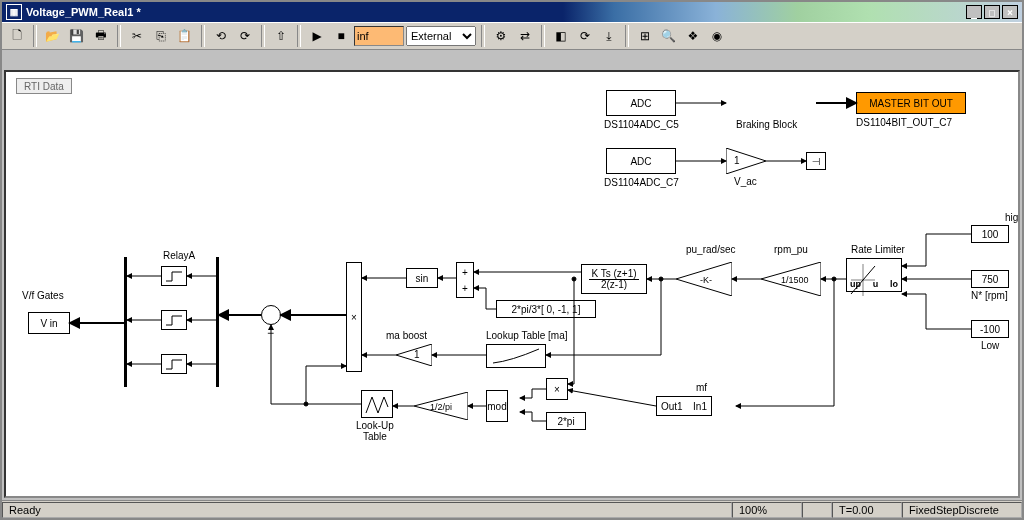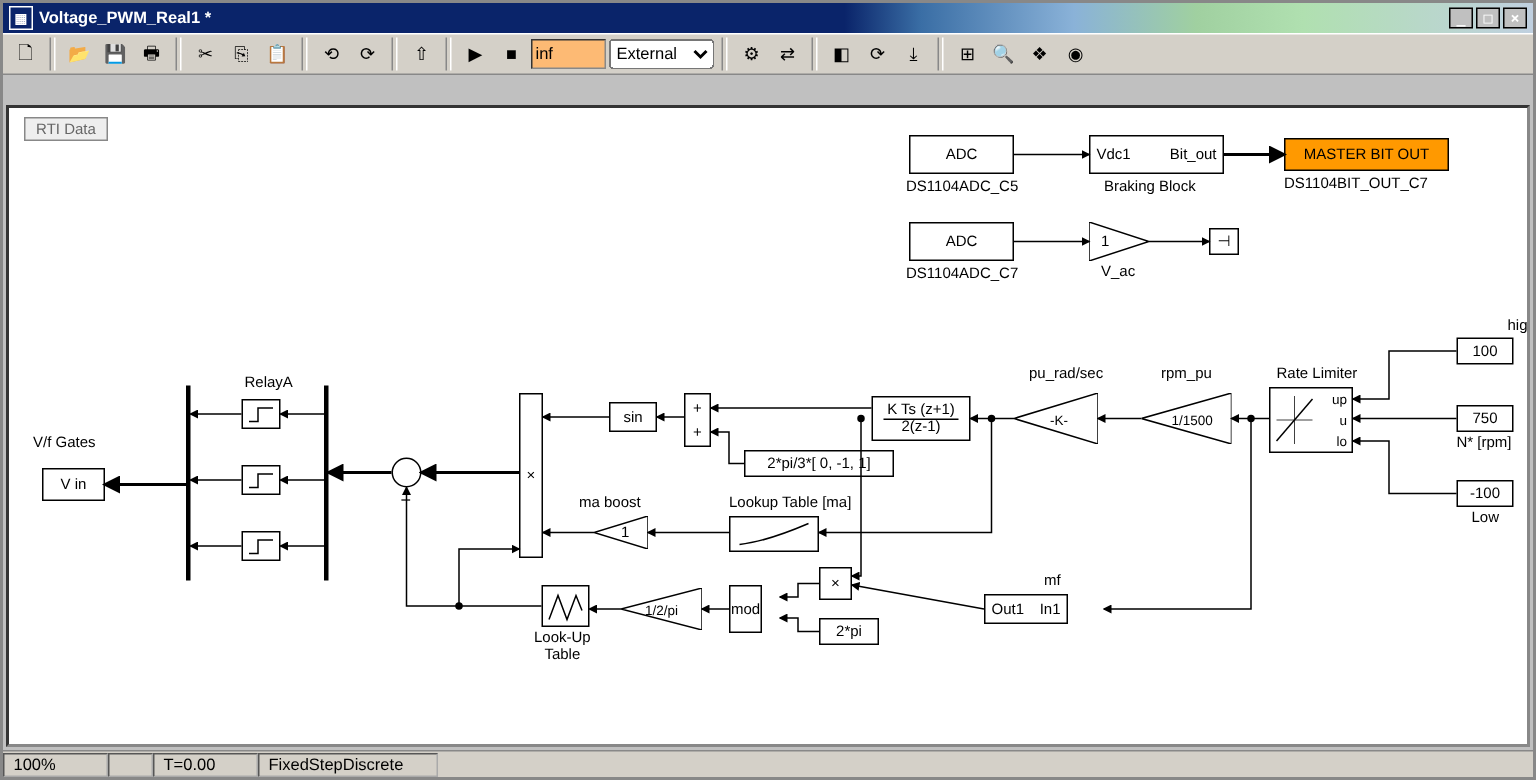--- a/index.html
+++ b/index.html
@@ -76,24 +76,20 @@
     <div class="tbtn">◉</div>
   </div>
 
   <div class="canvas">
     <div class="rtidata">RTI Data</div>
 
     <div class="blk" style="left:600px;top:18px;width:70px;height:26px;">
         <span>ADC</span>
       </div>
     <div class="lbl" style="left:598px;top:47px;">DS1104ADC_C5</div>
-    <div class="blk" style="left:720px;top:18px;width:90px;height:26px;justify-content:space-between;padding:0 4px;">
-      <span>Vdc1</span>
-      <span>Bit_out</span>
-    </div>
     <div class="lbl" style="left:730px;top:47px;">Braking Block</div>
     <div class="blk" style="left:850px;top:20px;width:110px;height:22px;background:#ff9900;">
         <span>MASTER BIT OUT</span>
       </div>
     <div class="lbl" style="left:850px;top:45px;">DS1104BIT_OUT_C7</div>
 
     <div class="blk" style="left:600px;top:76px;width:70px;height:26px;">
         <span>ADC</span>
       </div>
     <div class="lbl" style="left:598px;top:105px;">DS1104ADC_C7</div>
@@ -111,21 +107,21 @@
     <div class="blk" style="left:965px;top:198px;width:38px;height:18px;">
         <span>750</span>
       </div>
     <div class="lbl" style="left:965px;top:218px;">N* [rpm]</div>
     <div class="blk" style="left:965px;top:248px;width:38px;height:18px;">
         <span>-100</span>
       </div>
     <div class="lbl" style="left:975px;top:268px;">Low</div>
 
     <div class="lbl" style="left:845px;top:172px;">Rate Limiter</div>
-    <div class="blk" style="left:840px;top:186px;width:56px;height:44px;flex-direction:column;align-items:flex-end;justify-content:space-between;padding:2px 3px;font-size:9px;">
+    <div class="blk" style="left:840px;top:186px;width:56px;height:34px;align-items:flex-end;justify-content:space-between;padding:2px 3px;font-size:9px;font-weight:bold;">
       <span>up</span>
       <span>u</span>
       <span>lo</span>
     </div>
     <svg style="position:absolute;left:843px;top:190px;pointer-events:none" width="30" height="36">
         <line x1="2" y1="32" x2="26" y2="4" stroke="#000"></line>
         <line x1="2" y1="18" x2="26" y2="18" stroke="#000" stroke-width="0.5"></line>
         <line x1="14" y1="2" x2="14" y2="34" stroke="#000" stroke-width="0.5"></line>
       </svg>
 
@@ -291,18 +287,19 @@
         <line x1="155" y1="204" x2="121" y2="204" marker-end="url(#ah)"></line>
         <line x1="155" y1="248" x2="121" y2="248" marker-end="url(#ah)"></line>
         <line x1="155" y1="292" x2="121" y2="292" marker-end="url(#ah)"></line>
 
         <line x1="118" y1="251" x2="64" y2="251" marker-end="url(#ah)" stroke-width="2"></line>
       </g>
     </svg>
   </div>
 
   <div class="statusbar">
+    <div class="cell" style="flex:1">Ready</div>
     <div class="cell" style="width:70px">100%</div>
     <div class="cell" style="width:30px"></div>
     <div class="cell" style="width:70px">T=0.00</div>
     <div class="cell" style="width:120px">FixedStepDiscrete</div>
   </div>
 </div>
 
 </body></html>

